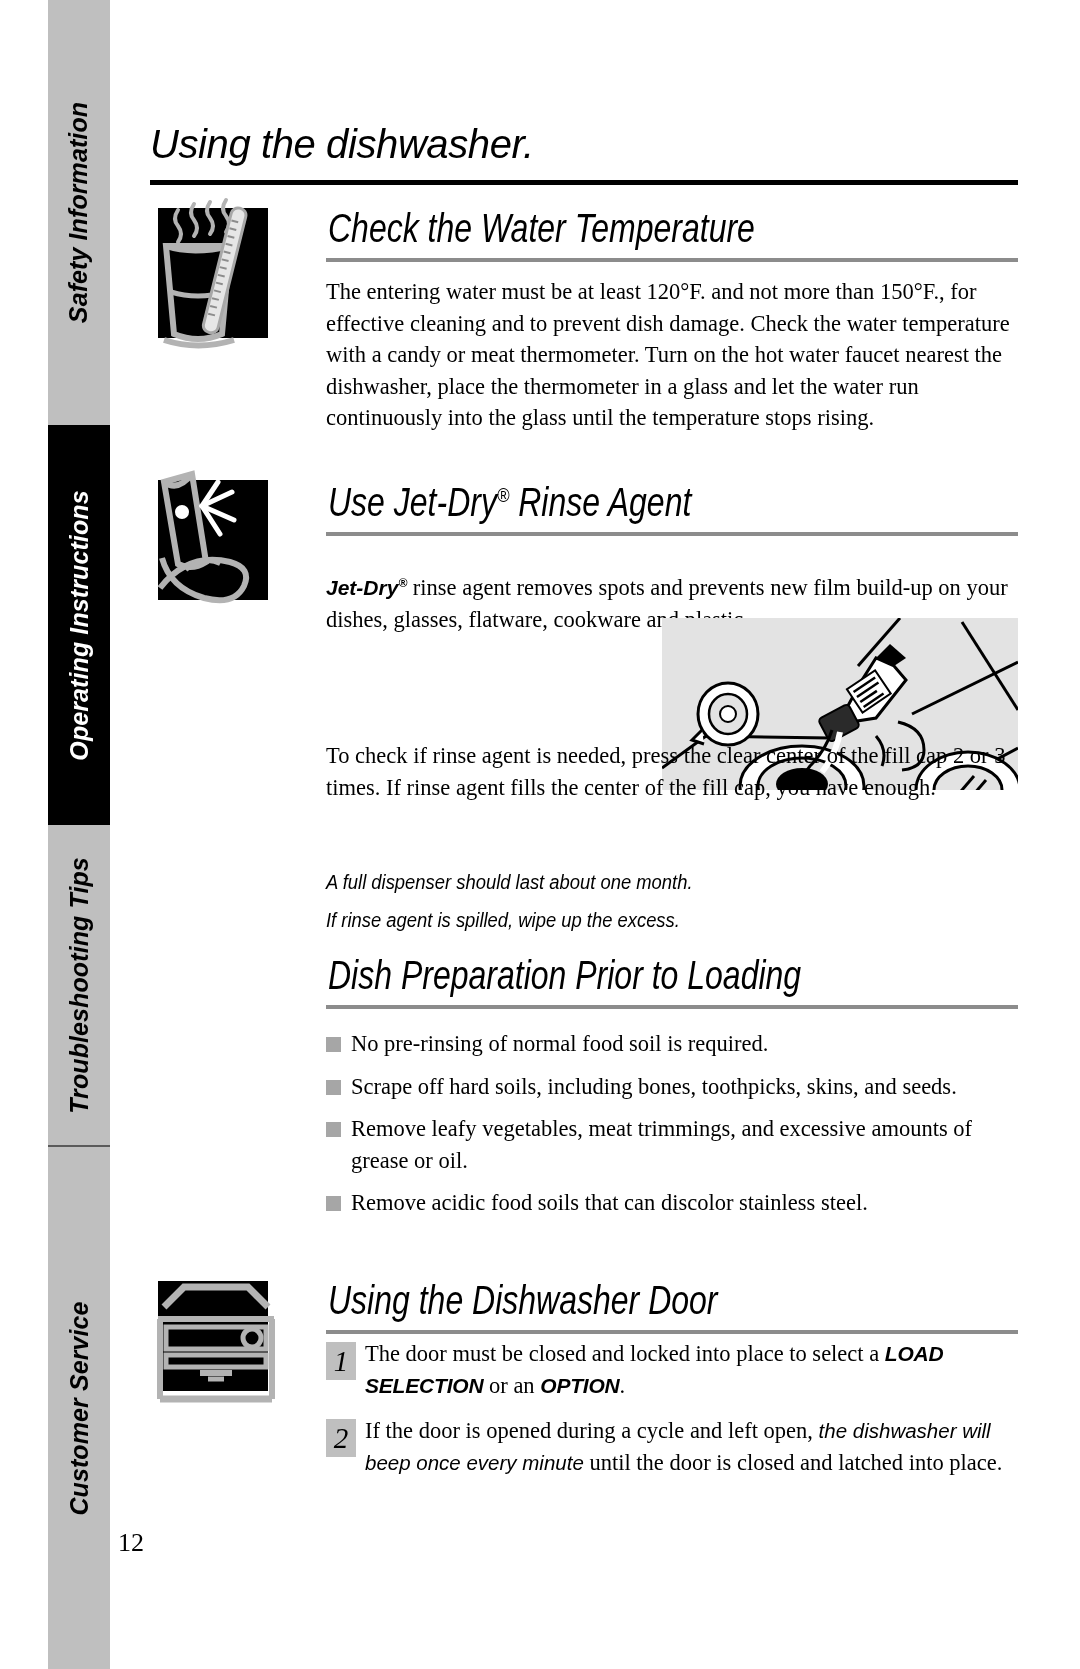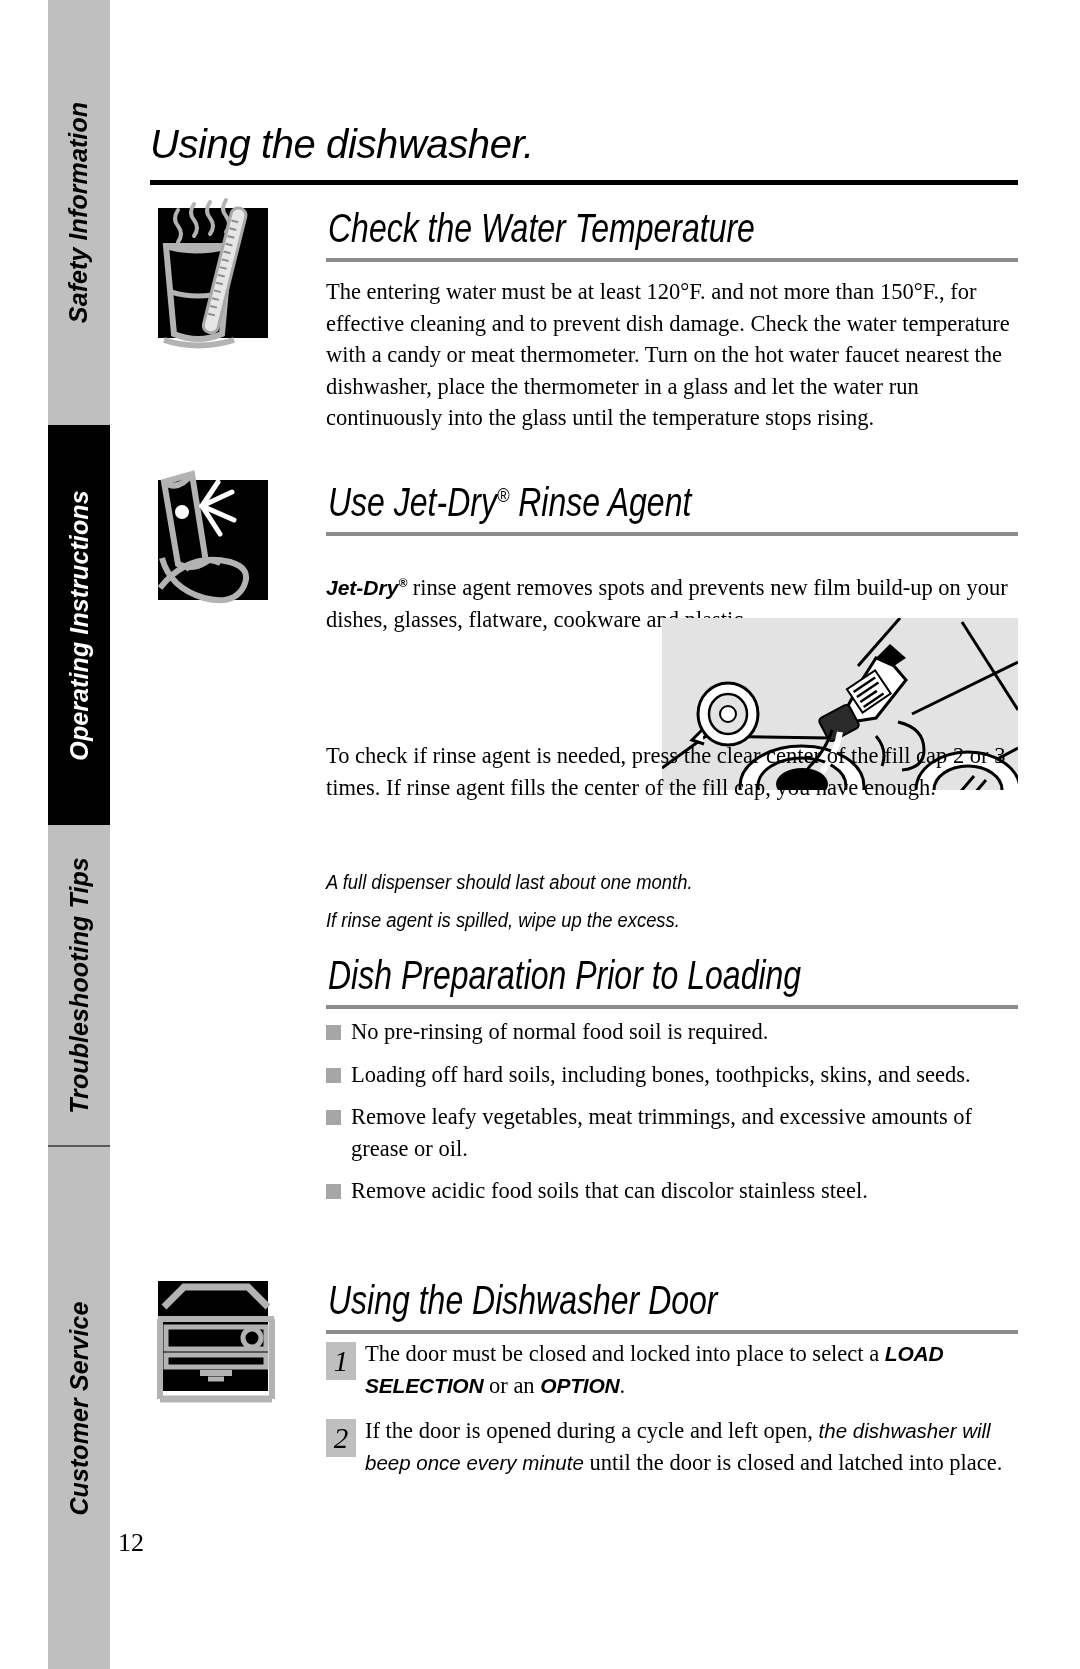--- a/index.html
+++ b/index.html
@@ -151,21 +151,21 @@
     font-size: 21px;
     letter-spacing: -0.2px;
   }
   .ital-sans {
     font-family: "Liberation Sans", "DejaVu Sans", sans-serif;
     font-style: italic;
     font-size: 20.5px;
   }
 
   
-  .bullets { position: absolute; }
+  .bullets { position: absolute; margin-top: 12px; }
   .bullet-item {
     position: relative;
     display: flex;
     align-items: flex-start;
     margin-bottom: 11px;
   }
   .bullet-sq {
     width: 15px;
     height: 15px;
     background: #a6a6a6;
@@ -404,21 +404,21 @@
     </div>
     <div class="sec-rule" style="left:176px; top:1005px; width:692px;"></div>
 
     <div class="bullets" style="left:176px; top:1016px; width:700px;">
       <div class="bullet-item">
         <span class="bullet-sq"></span>
         <span class="bullet-txt">No pre-rinsing of normal food soil is required.</span>
       </div>
       <div class="bullet-item">
         <span class="bullet-sq"></span>
-        <span class="bullet-txt" style="width:620px; display:inline-block;">Loading off hard soils, including bones, toothpicks, skins, and seeds.</span>
+        <span class="bullet-txt" style="width:620px; display:inline-block;">Scrape off hard soils, including bones, toothpicks, skins, and seeds.</span>
       </div>
       <div class="bullet-item">
         <span class="bullet-sq"></span>
         <span class="bullet-txt" style="width:675px; display:inline-block;">Remove leafy vegetables, meat trimmings, and excessive amounts of grease or oil.</span>
       </div>
       <div class="bullet-item">
         <span class="bullet-sq"></span>
         <span class="bullet-txt">Remove acidic food soils that can discolor stainless steel.</span>
       </div>
     </div>

